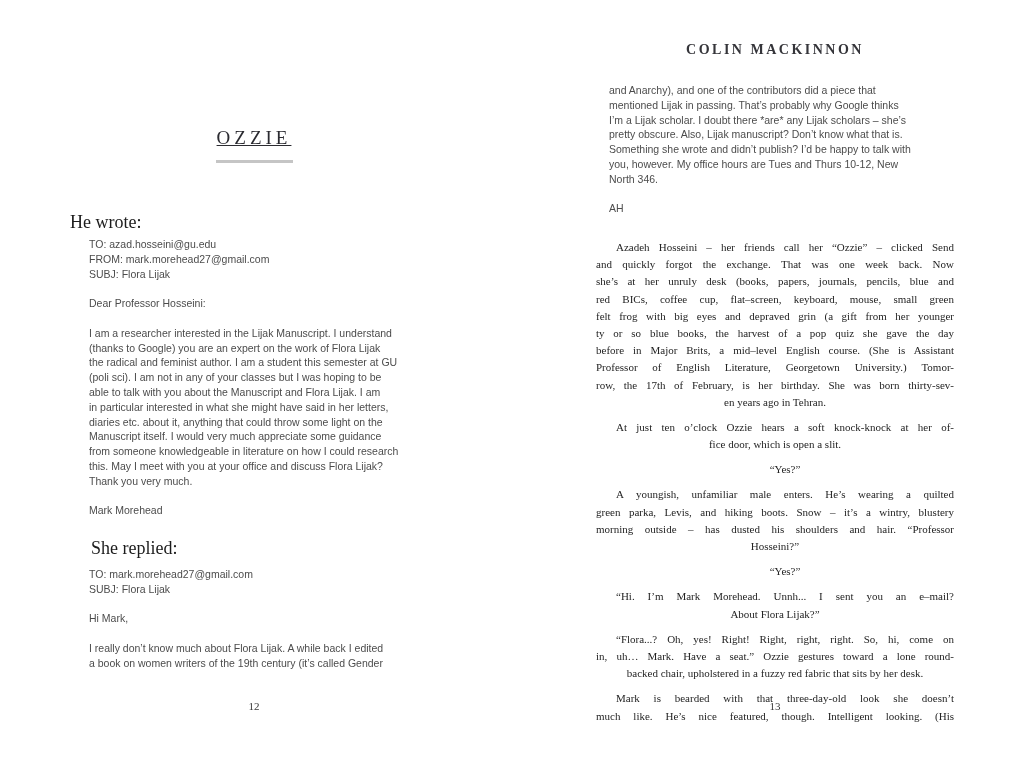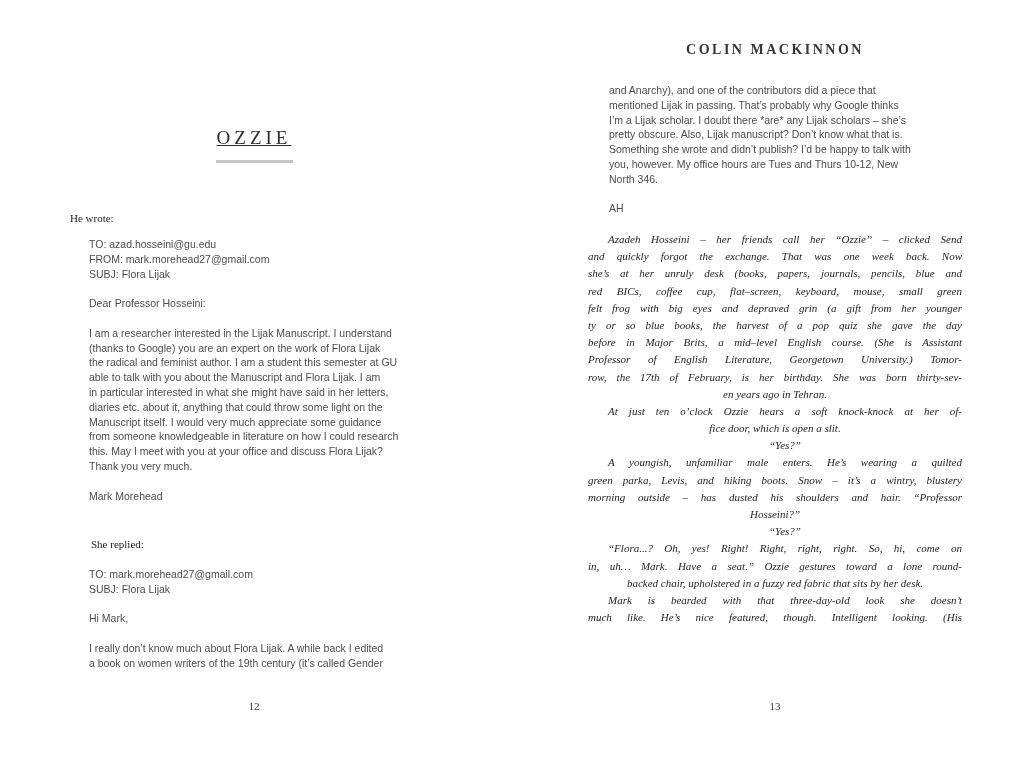--- a/index.html
+++ b/index.html
@@ -13,21 +13,21 @@
   #left-page{position:absolute;left:0;top:0;width:512px;height:768px;}
   #left-content{position:absolute;left:68px;top:0;width:372px;height:768px;}
 
   .title-wrap{position:absolute;top:127px;left:0;width:100%;text-align:center;}
   .chapter-title{
     font-family:"Liberation Serif",serif;font-size:19px;letter-spacing:4px;
     color:#2b2b31;font-weight:400;text-decoration:underline;
   }
   .title-rule{width:77px;height:3px;background:#c5c5c5;margin:11px auto 0 auto;}
 
-  .intro-line{position:absolute;left:2px;font-size:11px;color:#1c1c1c;}
+  .intro-line{position:absolute;left:2px;font-size:18px;color:#1c1c1c;}
   #he-wrote{top:212px;}
   #she-replied{top:538px;left:23px;}
 
   .email-block{
     position:absolute;left:21px;width:360px;
     font-family:"Liberation Sans",sans-serif;font-size:10.5px;
     line-height:14.8px;color:#4c4c4c;
   }
   #email1{top:237px;}
   #email2{top:567px;}
@@ -49,21 +49,21 @@
     letter-spacing:2.5px;color:#35353a;
   }
 
   #email-cont{top:83px;}
   .email-sig{margin-top:14.8px;}
 
   #narrative{
     position:absolute;top:231px;left:0;width:374px;
     font-size:11px;color:#242424;
   }
-  .para{margin:0;font-style:italic;}
+  .para{margin:8px;}
   .jline{
     height:17.2px;line-height:17.2px;overflow:hidden;text-align:justify;
   }
   .jline.j::after{content:"";display:inline-block;width:100%;height:0;}
   .jline.lastline{text-align:center;}
   .jline.indent{text-indent:20px;}
 </style>
 </head>
 <body>
 
@@ -83,20 +83,21 @@
           <div class="sline">FROM: mark.morehead27@gmail.com</div>
           <div class="sline">SUBJ: Flora Lijak</div>
         </div>
       <div class="gap"></div>
       <div class="sline">Dear Professor Hosseini:</div>
       <div class="gap"></div>
       <div>
           <div class="sline">I am a researcher interested in the Lijak Manuscript. I understand</div>
           <div class="sline">(thanks to Google) you are an expert on the work of Flora Lijak</div>
           <div class="sline">the radical and feminist author. I am a student this semester at GU</div>
+          <div class="sline">(poli sci). I am not in any of your classes but I was hoping to be</div>
           <div class="sline">able to talk with you about the Manuscript and Flora Lijak. I am</div>
           <div class="sline">in particular interested in what she might have said in her letters,</div>
           <div class="sline">diaries etc. about it, anything that could throw some light on the</div>
           <div class="sline">Manuscript itself. I would very much appreciate some guidance</div>
           <div class="sline">from someone knowledgeable in literature on how I could research</div>
           <div class="sline">this. May I meet with you at your office and discuss Flora Lijak?</div>
           <div class="sline">Thank you very much.</div>
         </div>
       <div class="gap"></div>
       <div class="sline">Mark Morehead</div>
@@ -163,20 +164,24 @@
         <div class="para">
           <div class="jline j indent">A youngish, unfamiliar male enters. He’s wearing a quilted</div>
           <div class="jline j">green parka, Levis, and hiking boots. Snow – it’s a wintry, blustery</div>
           <div class="jline j">morning outside – has dusted his shoulders and hair. “Professor</div>
           <div class="jline lastline">Hosseini?”</div>
         </div>
         <div class="para">
           <div class="jline lastline indent">“Yes?”</div>
         </div>
         <div class="para">
+          <div class="jline j indent">“Hi. I’m Mark Morehead. Unnh... I sent you an e–mail?</div>
+          <div class="jline lastline">About Flora Lijak?”</div>
+        </div>
+        <div class="para">
           <div class="jline j indent">“Flora...? Oh, yes! Right! Right, right, right. So, hi, come on</div>
           <div class="jline j">in, uh… Mark. Have a seat.” Ozzie gestures toward a lone round-</div>
           <div class="jline lastline">backed chair, upholstered in a fuzzy red fabric that sits by her desk.</div>
         </div>
         <div class="para">
           <div class="jline j indent">Mark is bearded with that three-day-old look she doesn’t</div>
           <div class="jline j">much like. He’s nice featured, though. Intelligent looking. (His</div>
         </div>
       </div>
 

